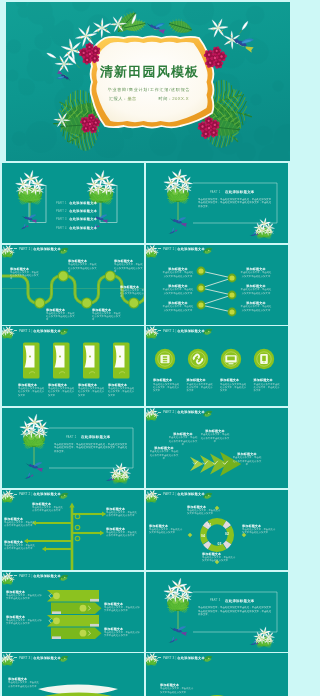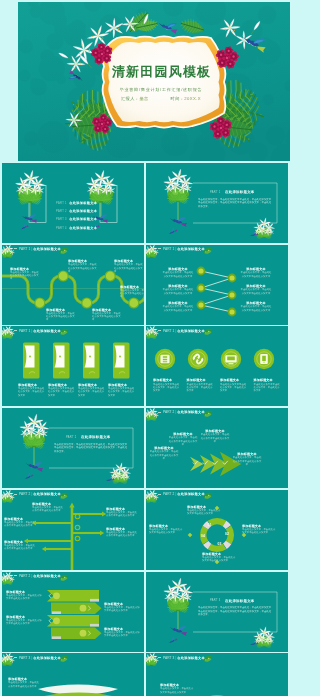--- a/index.html
+++ b/index.html
@@ -3,21 +3,21 @@
 <meta charset="utf-8">
 <title>PPT Template Preview</title>
 <style>
   html,body{margin:0;padding:0;}
   body{width:290px;height:696px;background:#cdf8f6;
        font-family:"Liberation Sans",sans-serif;overflow:hidden;
        -webkit-font-smoothing:antialiased;}
   .page{position:relative;width:290px;height:696px;background:#cdf8f6;}
 
   
-  .cover{position:absolute;left:18px;top:2px;width:286px;height:159px;overflow:hidden;}
+  .cover{position:absolute;left:6px;top:2px;width:286px;height:159px;overflow:hidden;}
   .cover-art{position:absolute;left:0;top:0;}
   .cover-text{position:absolute;left:0;top:0;width:286px;height:159px;}
   .cv-title{position:absolute;left:0;top:62px;width:286px;text-align:center;
       font-family:"DejaVu Serif",serif;
       font-size:13px;line-height:15px;font-weight:700;color:#2e7d3c;
       letter-spacing:1.2px;text-indent:1.2px;}
   .cv-sub{position:absolute;left:0;top:84.5px;width:286px;text-align:center;
       font-size:4.0px;line-height:6px;color:#5a8e4e;letter-spacing:.8px;}
   .cv-meta{position:absolute;left:0;top:93px;width:286px;text-align:center;
       font-size:4.2px;line-height:7px;color:#4e8a4c;letter-spacing:.4px;}

